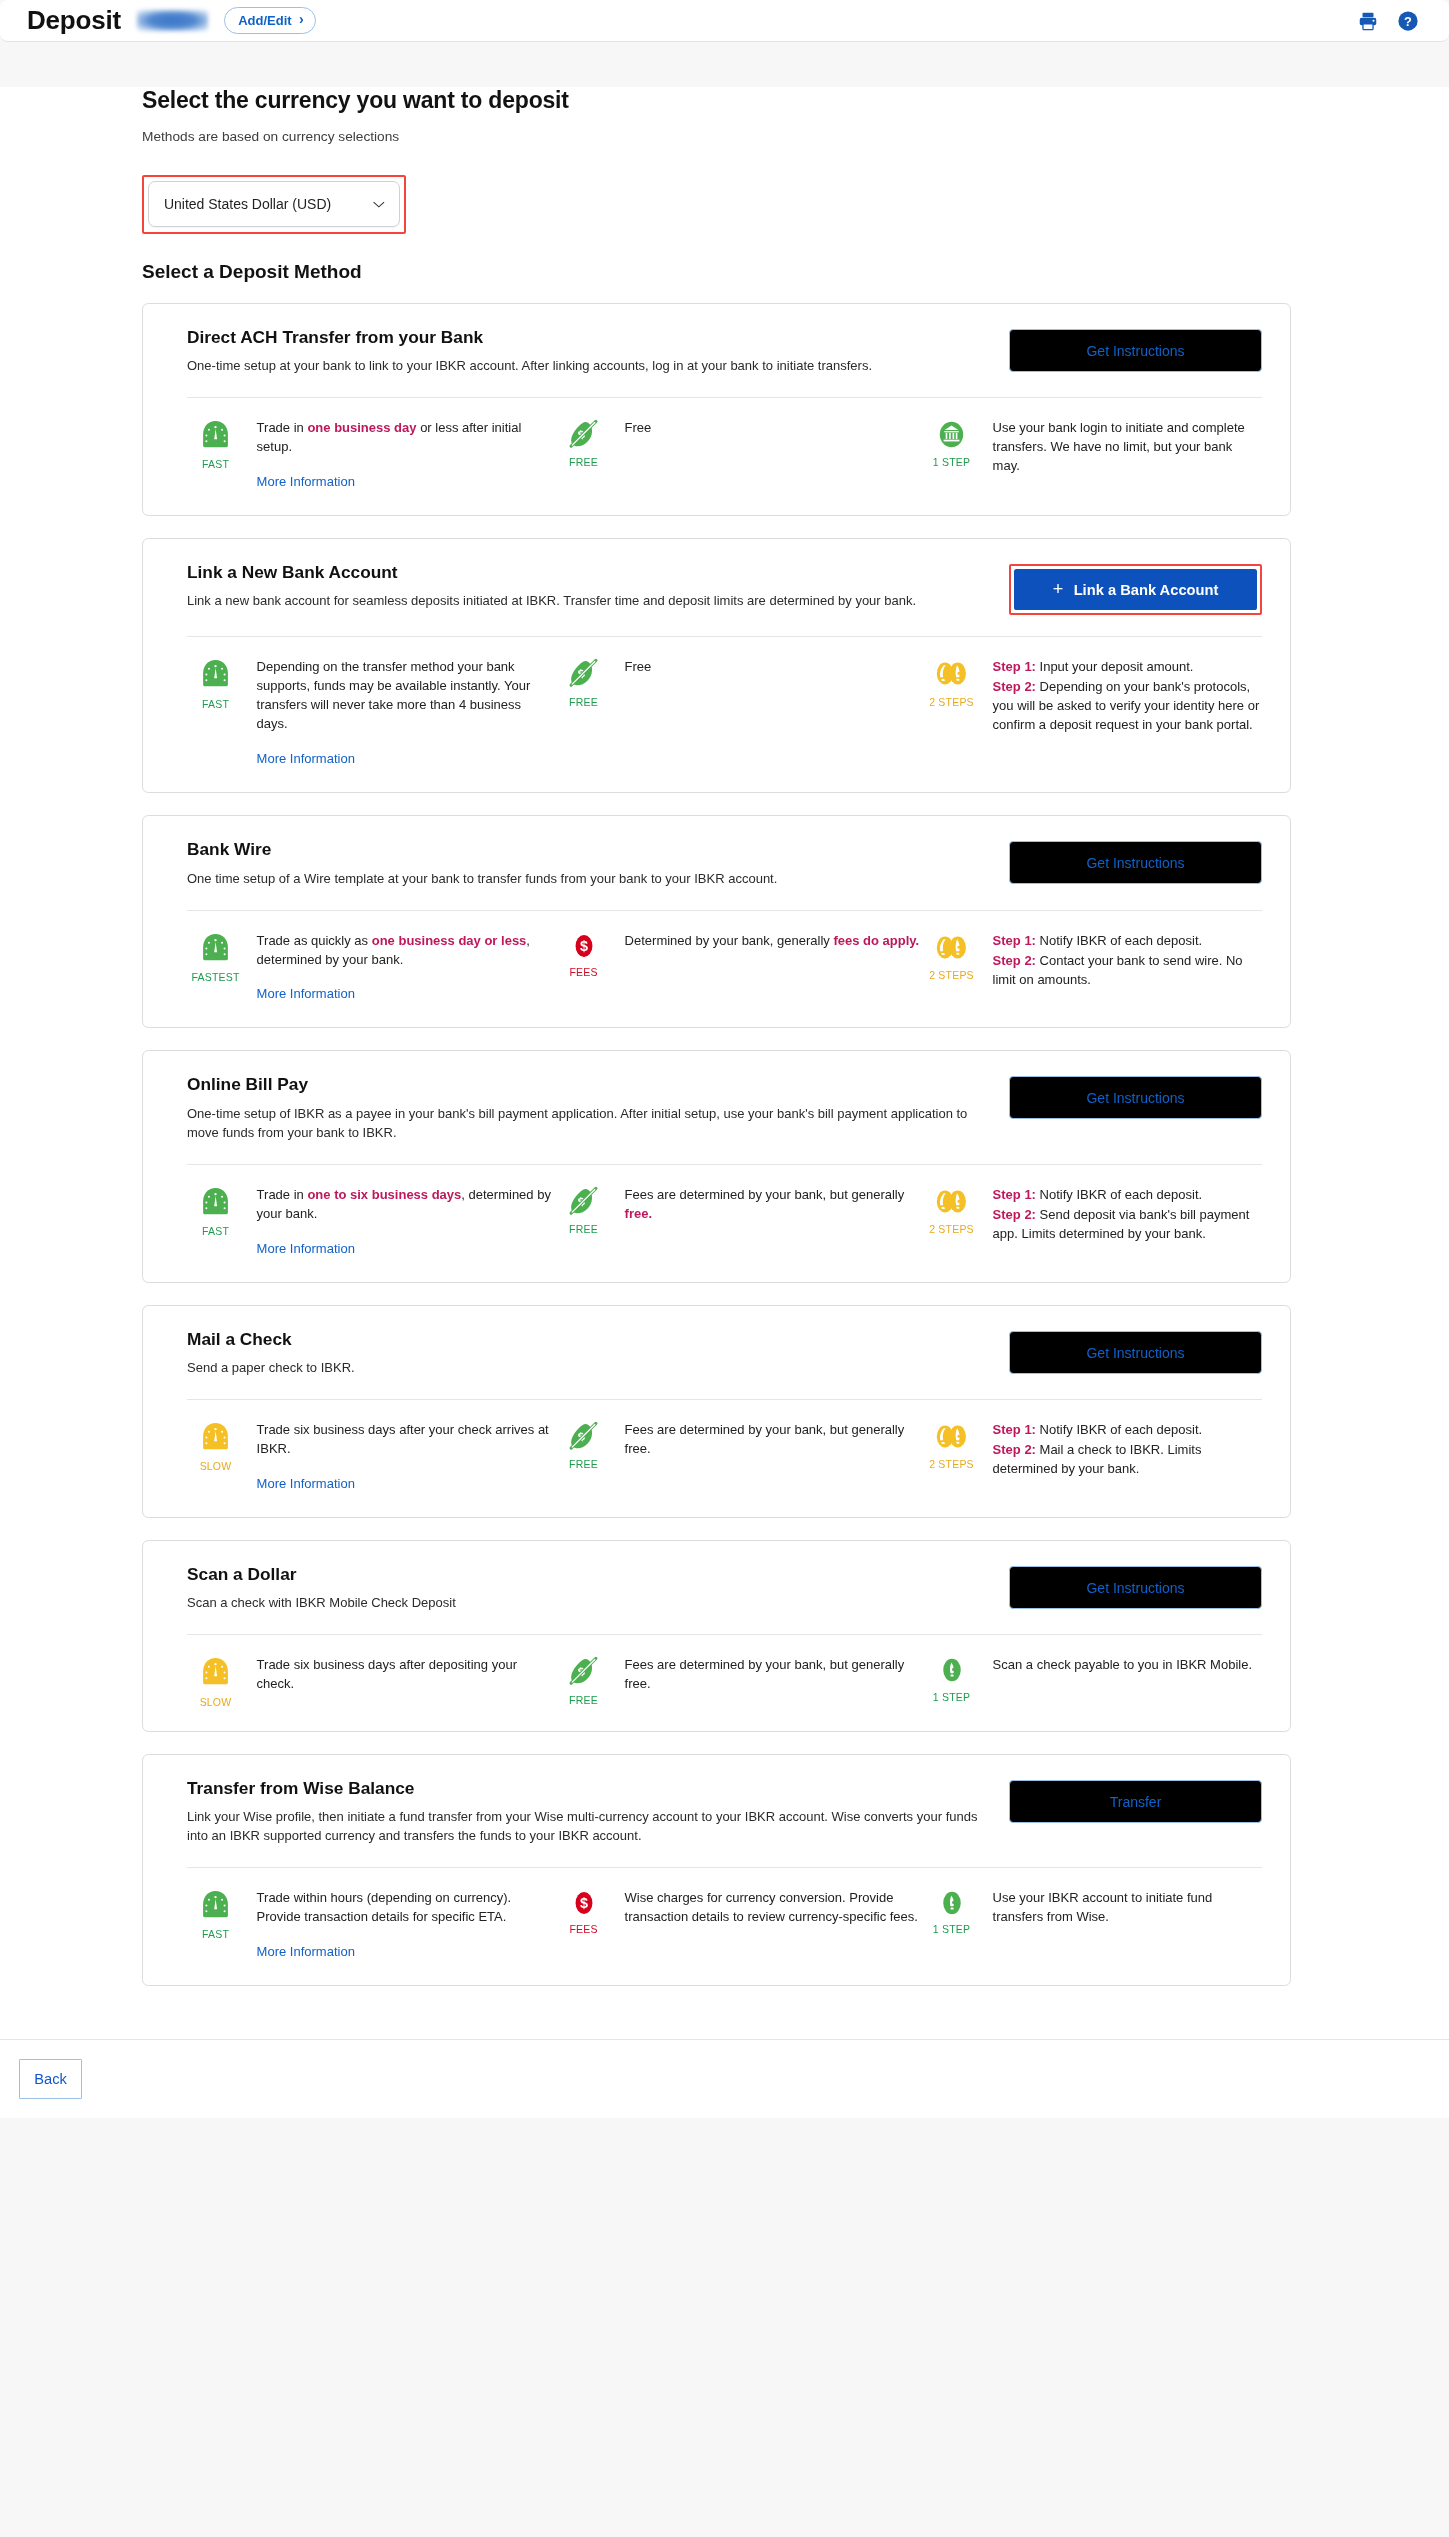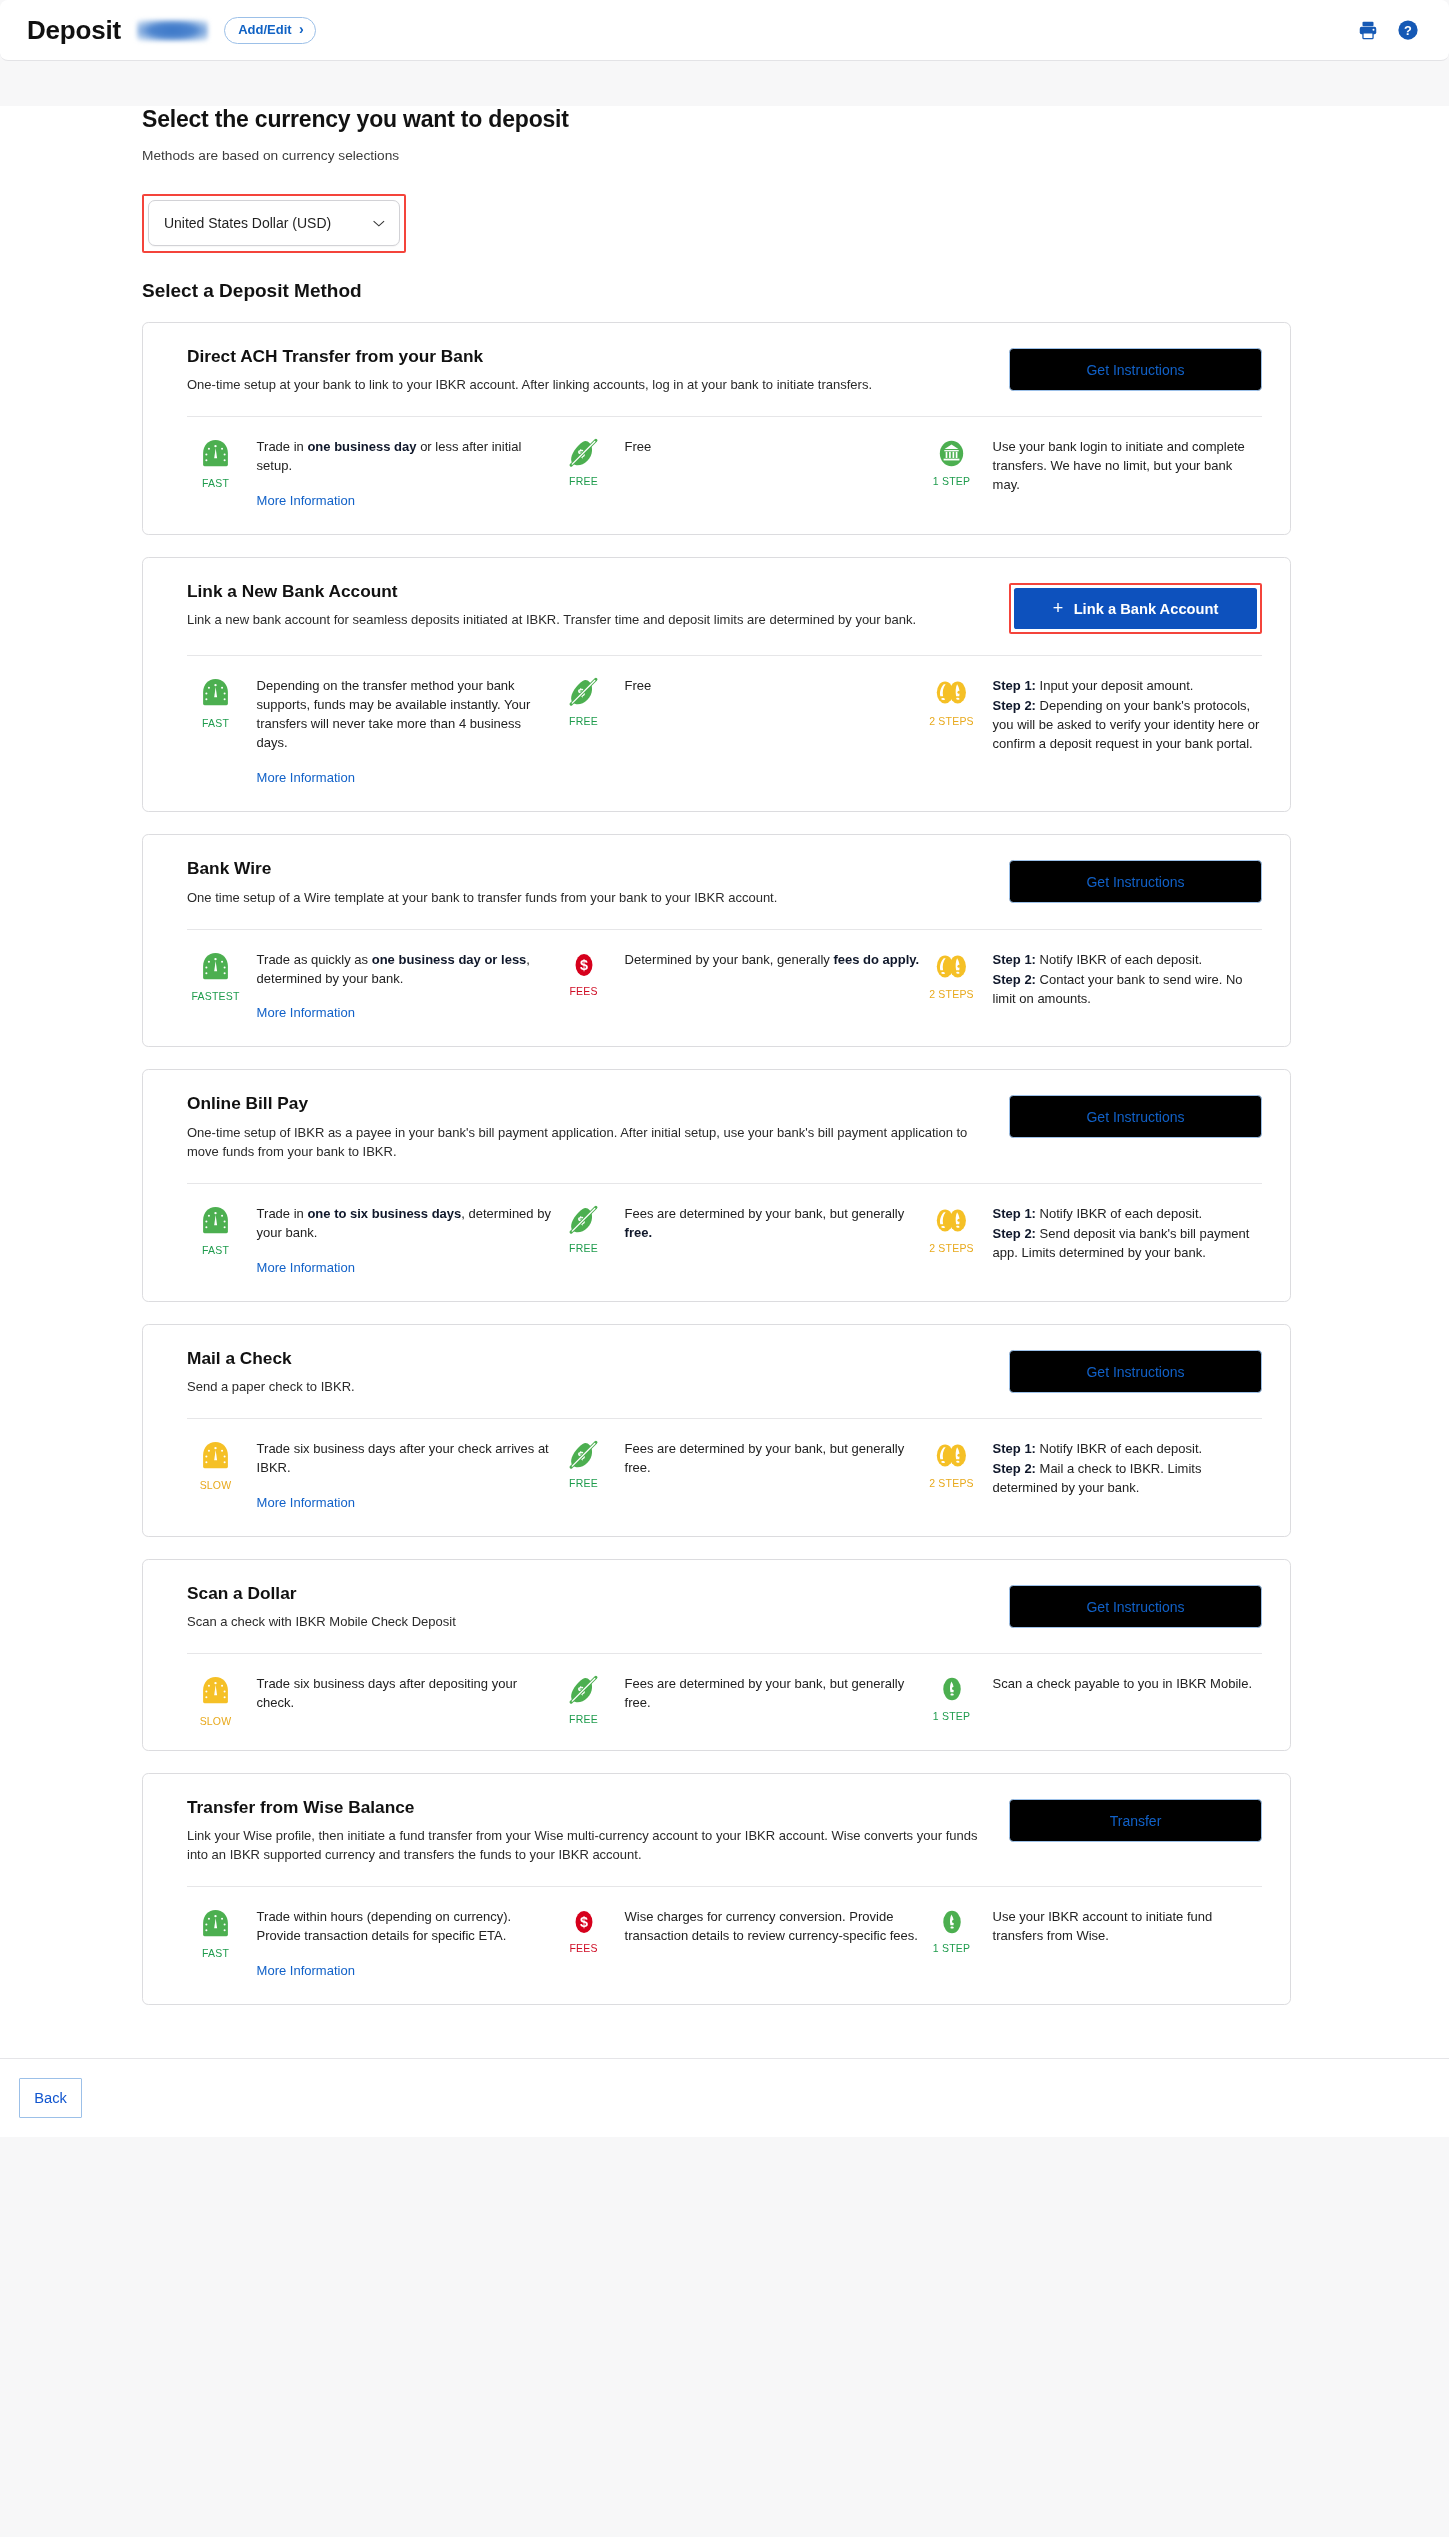--- a/index.html
+++ b/index.html
@@ -7,21 +7,21 @@
   body {
     width: 1449px;
     background: #f7f7f8;
     font-family: "Liberation Sans", sans-serif;
     color: #1b1b1b;
     -webkit-font-smoothing: antialiased;
   }
 
   
   .topbar {
-    height: 61px;
+    height: 42px;
     background: #ffffff;
     border-bottom: 1.6px solid #e3e3e6;
     display: flex;
     align-items: center;
     padding: 0 30px 0 27px;
     position: relative;
     border-radius: 8px;
   }
   .topbar-left { display:flex; align-items:center; gap: 15.8px; }
   .app-title {
@@ -216,21 +216,21 @@
   .lbl-green  { color: #1f9c4d; }
   .lbl-amber  { color: #e8a91c; }
   .lbl-red    { color: #cf0d25; }
 
   .feat-body {
     font-size: 13px;
     line-height: 1.46;
     color: #222;
     padding-top: 1.1px;
   }
-  .feat-body b { font-weight: 700; color:#0f172a; }
+  .feat-body b { font-weight: 700; color:#be185d; }
   .more-link {
     display: inline-block;
     margin-top: 15.8px;
     color: #1161c8;
     font-size: 13px;
     cursor: pointer;
   }
   .step-line { margin-bottom: 1.1px; }
 
   

